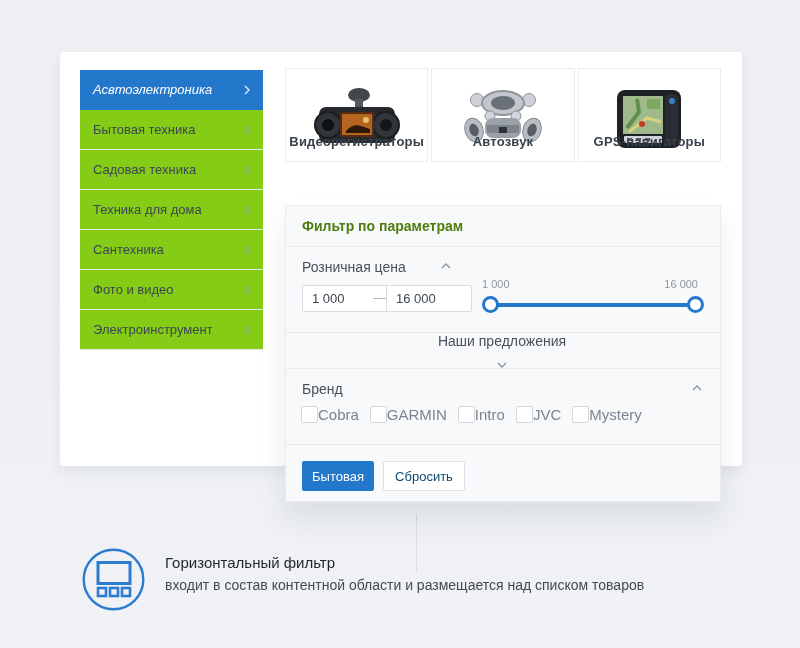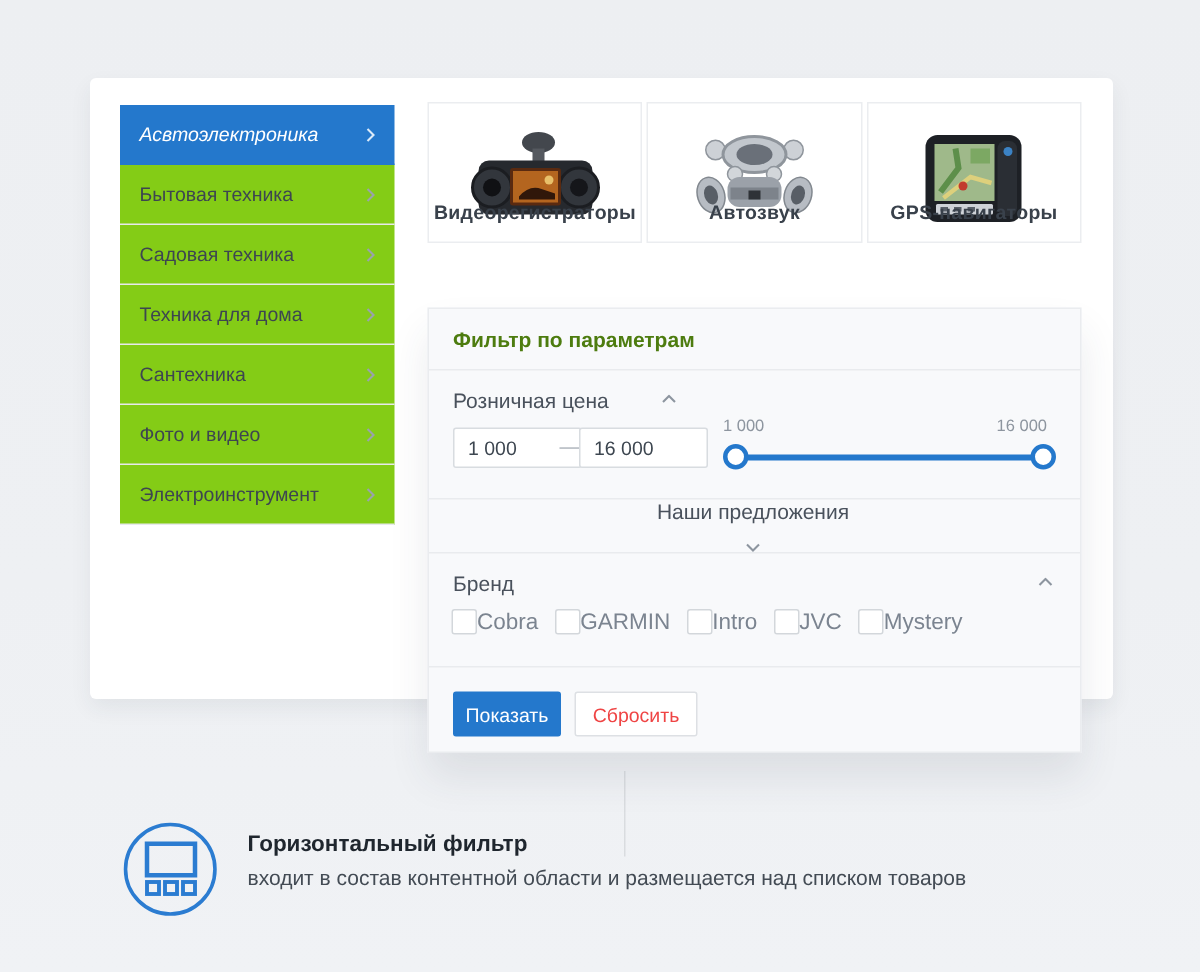--- a/index.html
+++ b/index.html
@@ -89,26 +89,26 @@
   .brand-opt{display:flex;align-items:center;gap:0;cursor:pointer;}
   .checkbox{
     width:15px;height:15px;background:#fff;border:1px solid #d3d7db;border-radius:2px;
     flex:none;cursor:pointer;
   }
   .brand-name{font-size:15px;color:#7b8490;}
 
   .buttons-row{display:flex;gap:9px;padding:16px 16px 0 16px;}
   .btn{height:30px;font-family:"Liberation Sans",sans-serif;font-size:13px;border-radius:2px;cursor:pointer;}
   .btn-show{width:72px;background:#2478cc;color:#fff;border:1px solid #2478cc;}
-  .btn-reset{width:82px;background:#fff;color:#ef4444;border:1px solid #dde0e4;}
+  .btn-reset{width:82px;background:#fff;color:#0c4a6e;border:1px solid #dde0e4;}
 
   
   .connector{position:absolute;left:416px;top:514px;width:1px;height:57px;background:#d9dcdf;}
   .ann-icon{position:absolute;left:82px;top:548px;width:63px;height:63px;}
-  .ann-title{position:absolute;left:165px;top:554px;font-size:15px;font-weight:bold;color:#1f262e;}
+  .ann-title{position:absolute;left:165px;top:554px;font-size:15px;font-weight:normal;color:#1f262e;}
   .ann-desc{position:absolute;left:165px;top:577px;font-size:14px;color:#434b54;}
 </style>
 </head>
 <body>
 
 <div id="stage">
 
   <div class="main-card"></div>
 
   <nav class="sidebar">
@@ -286,21 +286,21 @@
           <span class="brand-name">JVC</span>
         </label>
         <label class="brand-opt">
           <span class="checkbox"></span>
           <span class="brand-name">Mystery</span>
         </label>
       </div>
     </div>
 
     <div class="buttons-row">
-      <button class="btn btn-show">Показать</button>
+      <button class="btn btn-show">Бытовая</button>
       <button class="btn btn-reset">Сбросить</button>
     </div>
   </section>
 
   <div class="connector"></div>
   <span class="ann-icon">
     <svg width="63" height="63" viewBox="0 0 63 63">
       <circle cx="31.5" cy="31.5" r="29.8" fill="none" stroke="#2b7cd1" stroke-width="2.4"></circle>
       <rect x="16" y="14.5" width="32" height="21" fill="none" stroke="#2b7cd1" stroke-width="3"></rect>
       <rect x="16" y="40" width="8" height="8" fill="none" stroke="#2b7cd1" stroke-width="2.6"></rect>

